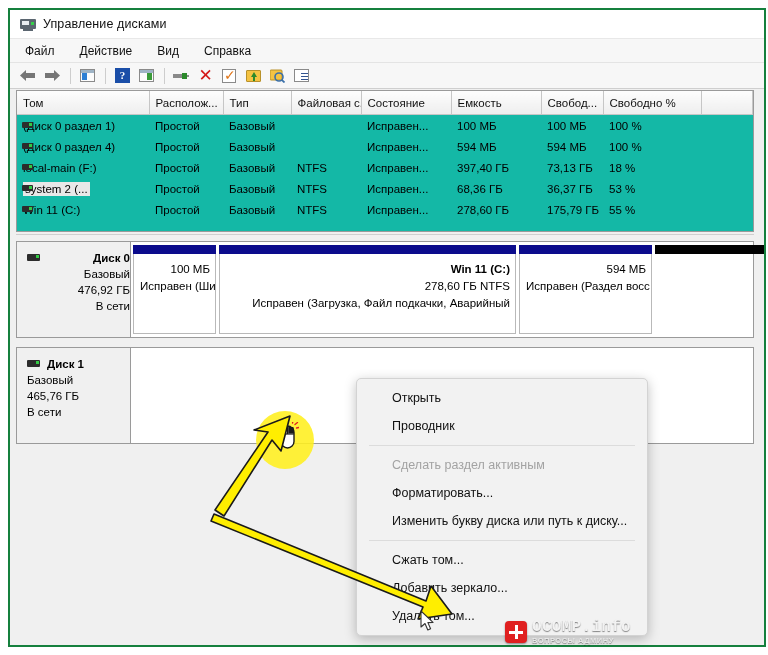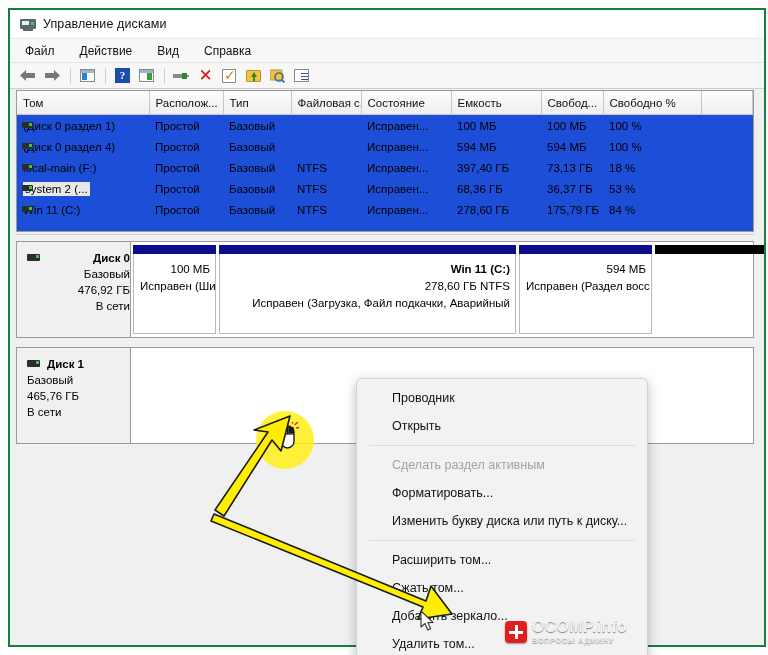--- a/index.html
+++ b/index.html
@@ -100,21 +100,21 @@
   .ic-list{
     position:absolute;left:4px;top:4px;width:15px;height:13px;background:#fff;
     border:1px solid #8a8a8a;box-sizing:border-box;
   }
   .ic-list b{
     position:absolute;left:6px;width:7px;height:1px;background:#33548f;display:block;
   }
   
   .listwrap{
     position:absolute;left:6px;top:80px;width:738px;height:142px;
-    background:#1d4ed8;border:1px solid #9a9a9a;box-sizing:border-box;overflow:hidden;
+    background:#14b8a6;border:1px solid #9a9a9a;box-sizing:border-box;overflow:hidden;
   }
   table.vol{border-collapse:collapse;width:100%;table-layout:fixed;font-size:11.5px;color:#000;}
   table.vol th{
     background:linear-gradient(#fdfdfd,#eeeeee);
     border-right:1px solid #c6c6c6;border-bottom:1px solid #c6c6c6;
     font-weight:normal;text-align:left;padding:3px 0 3px 6px;height:17px;
     font-size:11.5px;color:#111;white-space:nowrap;overflow:hidden;
   }
   table.vol td{
     padding:2px 0 2px 6px;height:17px;white-space:nowrap;overflow:hidden;
@@ -200,20 +200,21 @@
   }
   #watermark .wmplus::before,#watermark .wmplus::after{
     content:"";position:absolute;background:#fff;
   }
   #watermark .wmplus::before{left:9.5px;top:4px;width:3px;height:14px;}
   #watermark .wmplus::after{left:4px;top:9.5px;width:14px;height:3px;}
   #watermark .wmtxt{line-height:1;}
   #watermark .wmtop{
     font-size:16px;font-weight:bold;color:#f2f2f2;letter-spacing:.3px;
     text-shadow:0 1px 1px rgba(0,0,0,.45);
+    font-family:Liberation Mono, monospace;
   }
   #watermark .wmbot{
     font-size:7.5px;font-weight:bold;color:#e8e8e8;letter-spacing:.5px;margin-top:2px;
     text-shadow:0 1px 1px rgba(0,0,0,.4);
   }
 </style>
 </head>
 <body>
 
 <div id="window">
@@ -385,21 +386,21 @@
           <td class="volname">
             <span class="vicon"></span>
             <span class="lbl">Win 11 (C:)</span>
           </td>
           <td>Простой</td>
           <td>Базовый</td>
           <td>NTFS</td>
           <td>Исправен...</td>
           <td>278,60 ГБ</td>
           <td>175,79 ГБ</td>
-          <td>84 %</td>
+          <td>55 %</td>
           <td></td>
         </tr>
       </tbody>
     </table>
   </div>
 
   <div class="splitter"></div>
 
   <div class="diskpane" id="disk0">
     <div class="diskinfo">
@@ -472,28 +473,27 @@
 <svg id="overlay" viewBox="0 0 768 655">
   <g stroke="#1a1a1a" stroke-width="1.6" stroke-linejoin="round">
 
     <path d="M215,510 L268,432 L254,430 L290,416 L281,451 L272,440 L224,516 Z" fill="#ffee00"></path>
 
     <path d="M214,514 L426,601 L431,586 L452,614 L418,619 L423,607 L211,521 Z" fill="#ffee00"></path>
   </g>
 </svg>
 
 <div id="ctxmenu">
+  <div class="cmi">Открыть</div>
   <div class="cmi">Проводник</div>
-  <div class="cmi">Открыть</div>
   <div class="cmsep"></div>
   <div class="cmi disabled">Сделать раздел активным</div>
   <div class="cmi">Форматировать...</div>
   <div class="cmi">Изменить букву диска или путь к диску...</div>
   <div class="cmsep"></div>
-  <div class="cmi">Расширить том...</div>
   <div class="cmi">Сжать том...</div>
   <div class="cmi">Добавить зеркало...</div>
   <div class="cmi">Удалить том...</div>
 
 </div>
 
 <svg id="arrowcur" viewBox="0 0 18 24">
   <path d="M1,1 L1,17 L5,13.5 L7.8,20 L10.6,18.8 L7.9,12.6 L13,12.4 Z" fill="#ffffff" stroke="#333333" stroke-width="1.1" stroke-linejoin="round"></path>
 </svg>
 

